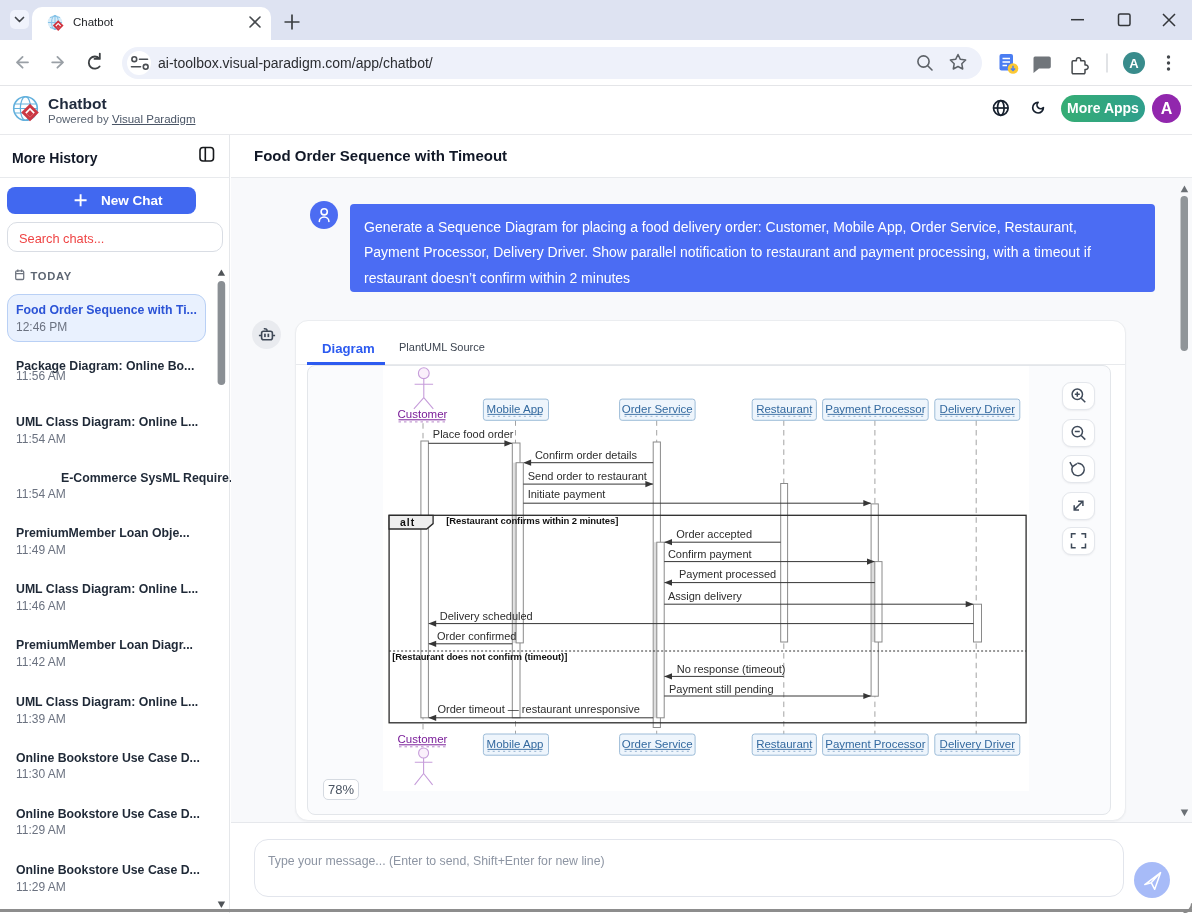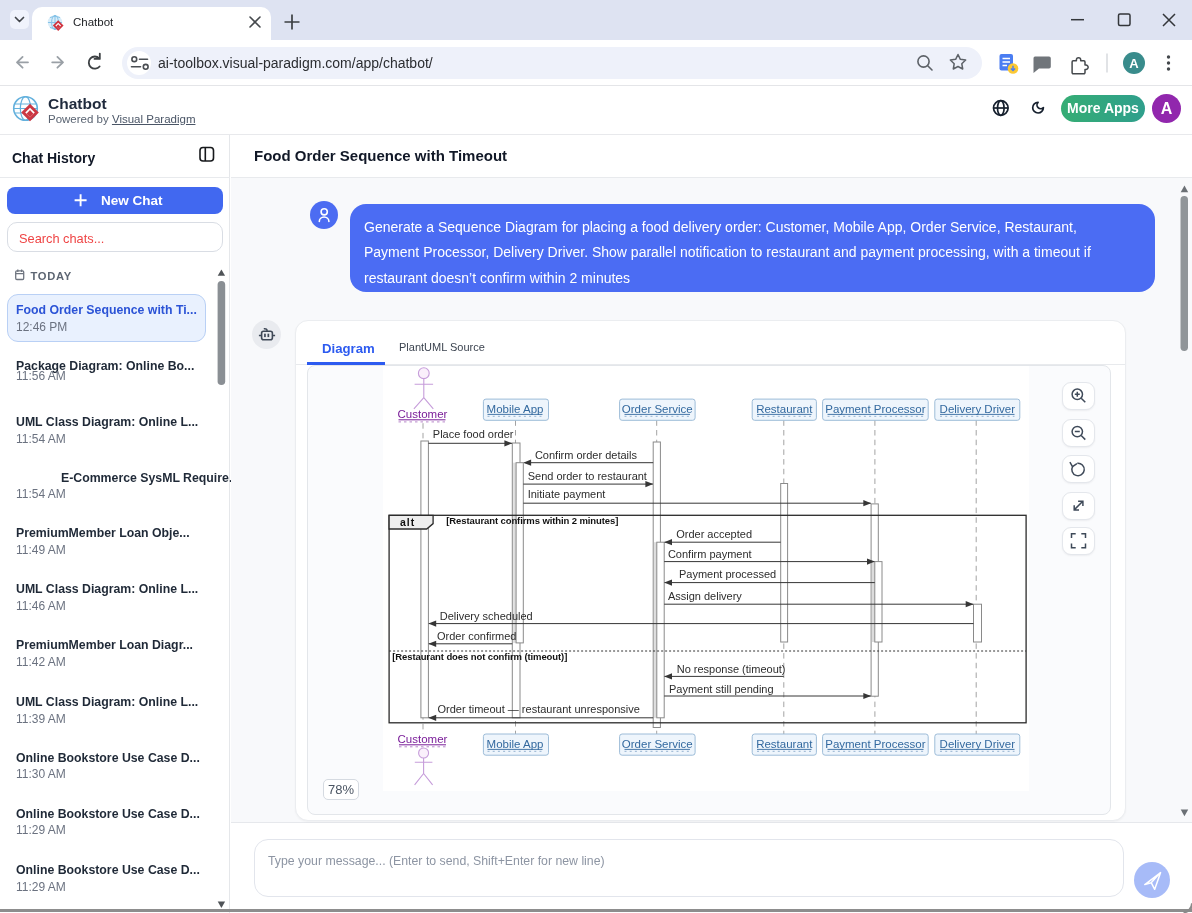--- a/index.html
+++ b/index.html
@@ -21,33 +21,33 @@
 #apphead { left:0; top:86px; width:1192px; height:49px; background:#fff; border-bottom:1px solid #e8e9ec; }
 #apptitle { left:48px; top:95px; font-size:15.5px; font-weight:bold; color:#1f2a3c; }
 #appsub { left:48px; top:112.5px; font-size:11.5px; color:#5a6472; }
 #moreapps { left:1061px; top:95px; width:84px; height:27px; border-radius:14px; background:linear-gradient(90deg,#35ad74,#2f9f8c); color:#fff; font-size:14px; font-weight:bold; text-align:center; line-height:26px; }
 #appavatar { left:1152px; top:94px; width:29px; height:29px; border-radius:50%; background:#9127ad; color:#fff; font-size:16px; font-weight:bold; text-align:center; line-height:29px; }
 
 
 #sidebar { left:0; top:135px; width:230px; height:778px; background:#fff; border-right:1px solid #e5e7ea; }
 #sbhead { left:12px; top:150px; font-size:14px; font-weight:bold; color:#111827; }
 #sbheadline { left:0; top:177px; width:230px; height:1px; background:#e8eaed; }
-#newchat { left:7px; top:186.5px; width:216px; height:27.5px; background:#4168f0; border-radius:8px; color:#fff; font-size:13.5px; line-height:27px; font-weight:bold; padding-left:94px; }
+#newchat { left:7px; top:186.5px; width:189px; height:27.5px; background:#4168f0; border-radius:8px; color:#fff; font-size:13.5px; line-height:27px; font-weight:bold; padding-left:94px; }
 #search { left:7px; top:221.5px; width:216px; height:30.5px; border:1px solid #d9dde4; border-radius:10px; }
 #searchph { left:19px; top:231px; font-size:12.8px; color:#ef4444; }
 .sb-title { position:absolute; left:16px; font-size:12.3px; font-weight:bold; color:#1f2937; white-space:nowrap; }
 .sb-time { position:absolute; left:16px; font-size:12px; color:#6b7280; }
 #sel-item { left:7px; top:294px; width:199px; height:48px; background:#e9f1fe; border:1px solid #b9d0f5; border-radius:11px; }
 
 
 #maintitlebar { left:231px; top:135px; width:961px; height:43px; background:#fff; border-bottom:1px solid #e8eaed; }
 #maintitle { left:254px; top:147px; font-size:15px; font-weight:bold; color:#111827;text-align:right; }
 #chatarea { left:231px; top:178px; width:961px; height:645px; background:#f8f9fb; border-bottom:1px solid #e6e8ec; }
 #userav { left:310px; top:201px; width:28px; height:28px; border-radius:50%; background:#4c6cf2; }
-#bubble { left:350px; top:204px; width:805px; height:88px; background:#4b6cf3; border-radius:16px; color:#fff; font-size:14px; padding:11px 14px; line-height:25.3px; }
+#bubble { left:350px; top:204px; width:805px; height:88px; background:#4b6cf3; border-radius:4px; color:#fff; font-size:14px; padding:11px 14px; line-height:25.3px; }
 #botav { left:252px; top:319.5px; width:29px; height:29px; border-radius:50%; background:#e9ebef; }
 #card { left:295px; top:320px; width:831px; height:501px; background:#fff; border:1px solid #ebedf0; border-radius:13px; box-shadow:0 1px 2px rgba(0,0,0,0.04); }
 #tabdiagram { left:322px; top:340.5px; font-size:13.2px; font-weight:bold; color:#2d5bf0; }
 #tabsource { left:399px; top:340.5px; font-size:11px; font-weight:normal; color:#3c4450; }
 #tabunderline { left:307px; top:362px; width:78px; height:2.5px; background:#2d5bf0; }
 #tabline { left:296px; top:364px; width:829px; height:1px; background:#e8eaed; }
 #viewport { left:307px; top:365px; width:804px; height:450px; background:#fafbfd; border:1px solid #e3e6ea; border-radius:8px; }
 #canvas { left:383px; top:366px; width:646px; height:425px; background:#fff; }
 .zbtn { position:absolute; left:1062px; width:33px; height:28px; background:#fff; border:1px solid #e4e7ec; border-radius:9px; box-shadow:0 1px 2px rgba(16,24,40,.06); }
 #zoomlabel { left:323px; top:779px; width:36px; height:21px; background:#fff; border:1px solid #d5dae1; border-radius:5px; font-size:13px; color:#4b5563; text-align:center; line-height:20px; }
@@ -71,21 +71,21 @@
 <div class="abs" id="siteico"></div>
 <div class="abs" id="addrtxt">ai-toolbox.visual-paradigm.com/app/chatbot/</div>
 
 <div class="abs" id="apphead"></div>
 <div class="abs" id="apptitle">Chatbot</div>
 <div class="abs" id="appsub">Powered by <span style="text-decoration:underline;color:#4a5566">Visual Paradigm</span></div>
 <div class="abs" id="moreapps">More Apps</div>
 <div class="abs" id="appavatar">A</div>
 
 <div class="abs" id="sidebar"></div>
-<div class="abs" id="sbhead">Chat History</div>
+<div class="abs" id="sbhead">More History</div>
 <div class="abs" id="sbheadline"></div>
 <div class="abs" id="newchat">New Chat</div>
 <div class="abs" id="search"></div>
 <div class="abs" id="searchph">Search chats...</div>
 <div class="abs" id="sel-item"></div>
 <div class="abs" id="todaylbl" style="left:30.5px;top:270px;font-size:11.2px;font-weight:bold;color:#5d6673;letter-spacing:0.7px;">TODAY</div>
 <div class="abs sb-title" style="left:16px;top:303px;color:#2b53d6;">Food Order Sequence with Ti...</div>
 <div class="abs sb-time" style="left:16px;top:320px;">12:46 PM</div>
 <div class="abs sb-title" style="top:359px;">Package Diagram: Online Bo...</div>
 <div class="abs sb-time" style="top:369px;">11:56 AM</div>

